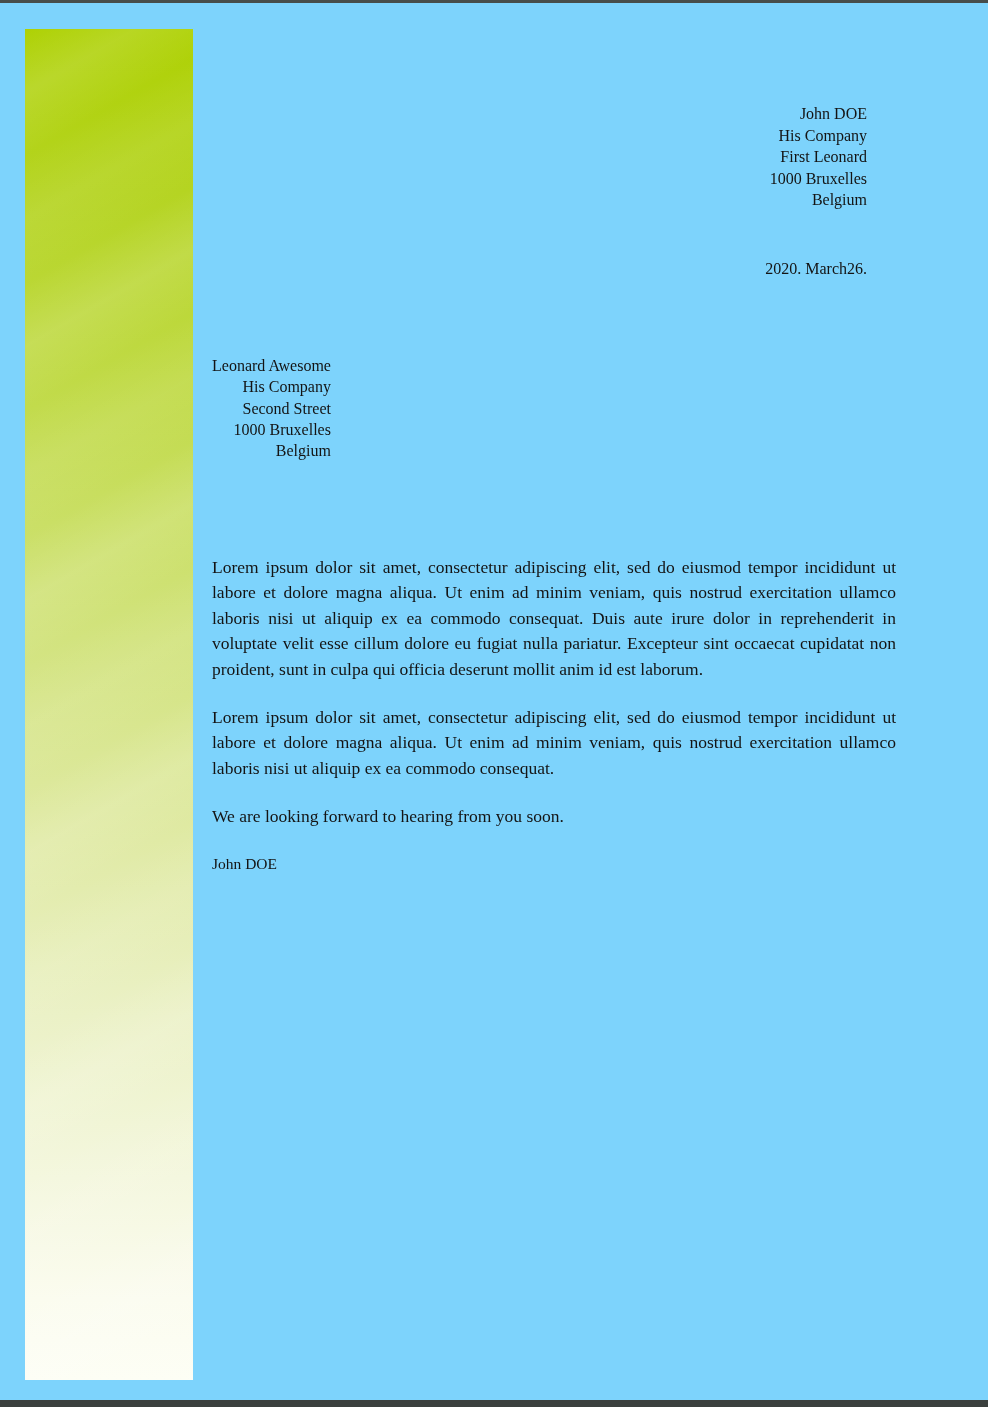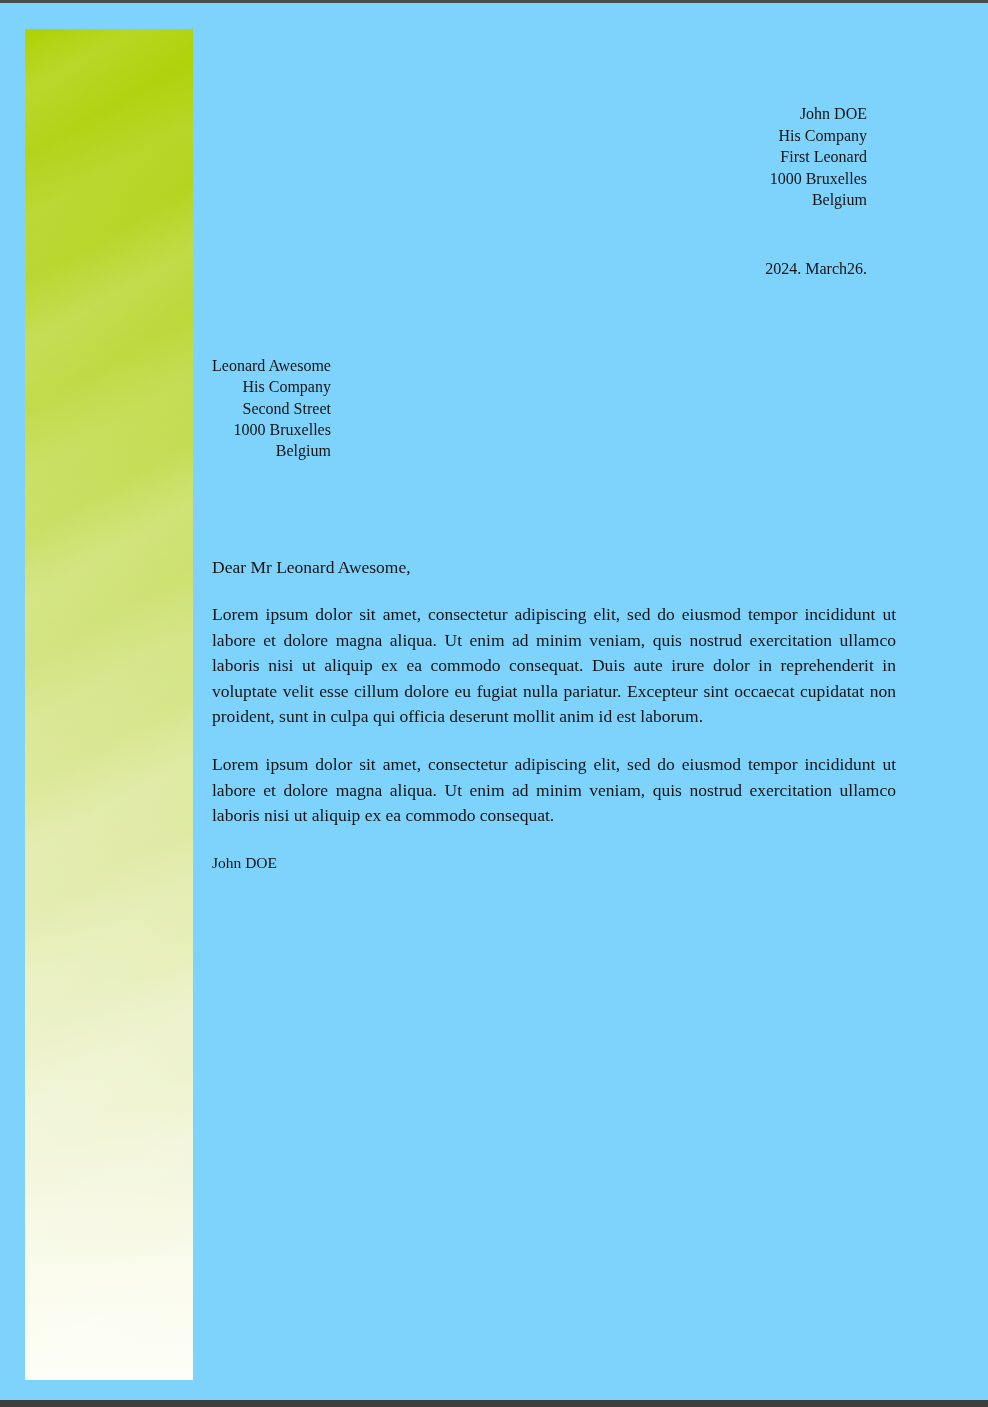--- a/index.html
+++ b/index.html
@@ -86,32 +86,32 @@
   <div class="sidebar"></div>
 
   <div class="sender">
     <div>John DOE</div>
     <div>His Company</div>
     <div>First Leonard</div>
     <div>1000 Bruxelles</div>
     <div>Belgium</div>
   </div>
 
-  <div class="date">2024. March26.</div>
+  <div class="date">2020. March26.</div>
 
   <div class="recipient">
     <div>Leonard Awesome</div>
     <div>His Company</div>
     <div>Second Street</div>
     <div>1000 Bruxelles</div>
     <div>Belgium</div>
   </div>
 
   <div class="letter-body">
-    <div class="salutation">Dear Mr Leonard Awesome,</div>
     <p class="para">Lorem ipsum dolor sit amet, consectetur adipiscing elit, sed do eiusmod tempor incididunt ut labore et dolore magna aliqua. Ut enim ad minim veniam, quis nostrud exercitation ullamco laboris nisi ut aliquip ex ea commodo consequat. Duis aute irure dolor in reprehenderit in voluptate velit esse cillum dolore eu fugiat nulla pariatur. Excepteur sint occaecat cupidatat non proident, sunt in culpa qui officia deserunt mollit anim id est laborum.</p>
     <p class="para">Lorem ipsum dolor sit amet, consectetur adipiscing elit, sed do eiusmod tempor incididunt ut labore et dolore magna aliqua. Ut enim ad minim veniam, quis nostrud exercitation ullamco laboris nisi ut aliquip ex ea commodo consequat.</p>
+    <div class="closing">We are looking forward to hearing from you soon.</div>
     <div class="signature">John DOE</div>
   </div>
 
   <div class="frame-bottom"></div>
 
 </div>
 
 </body></html>

